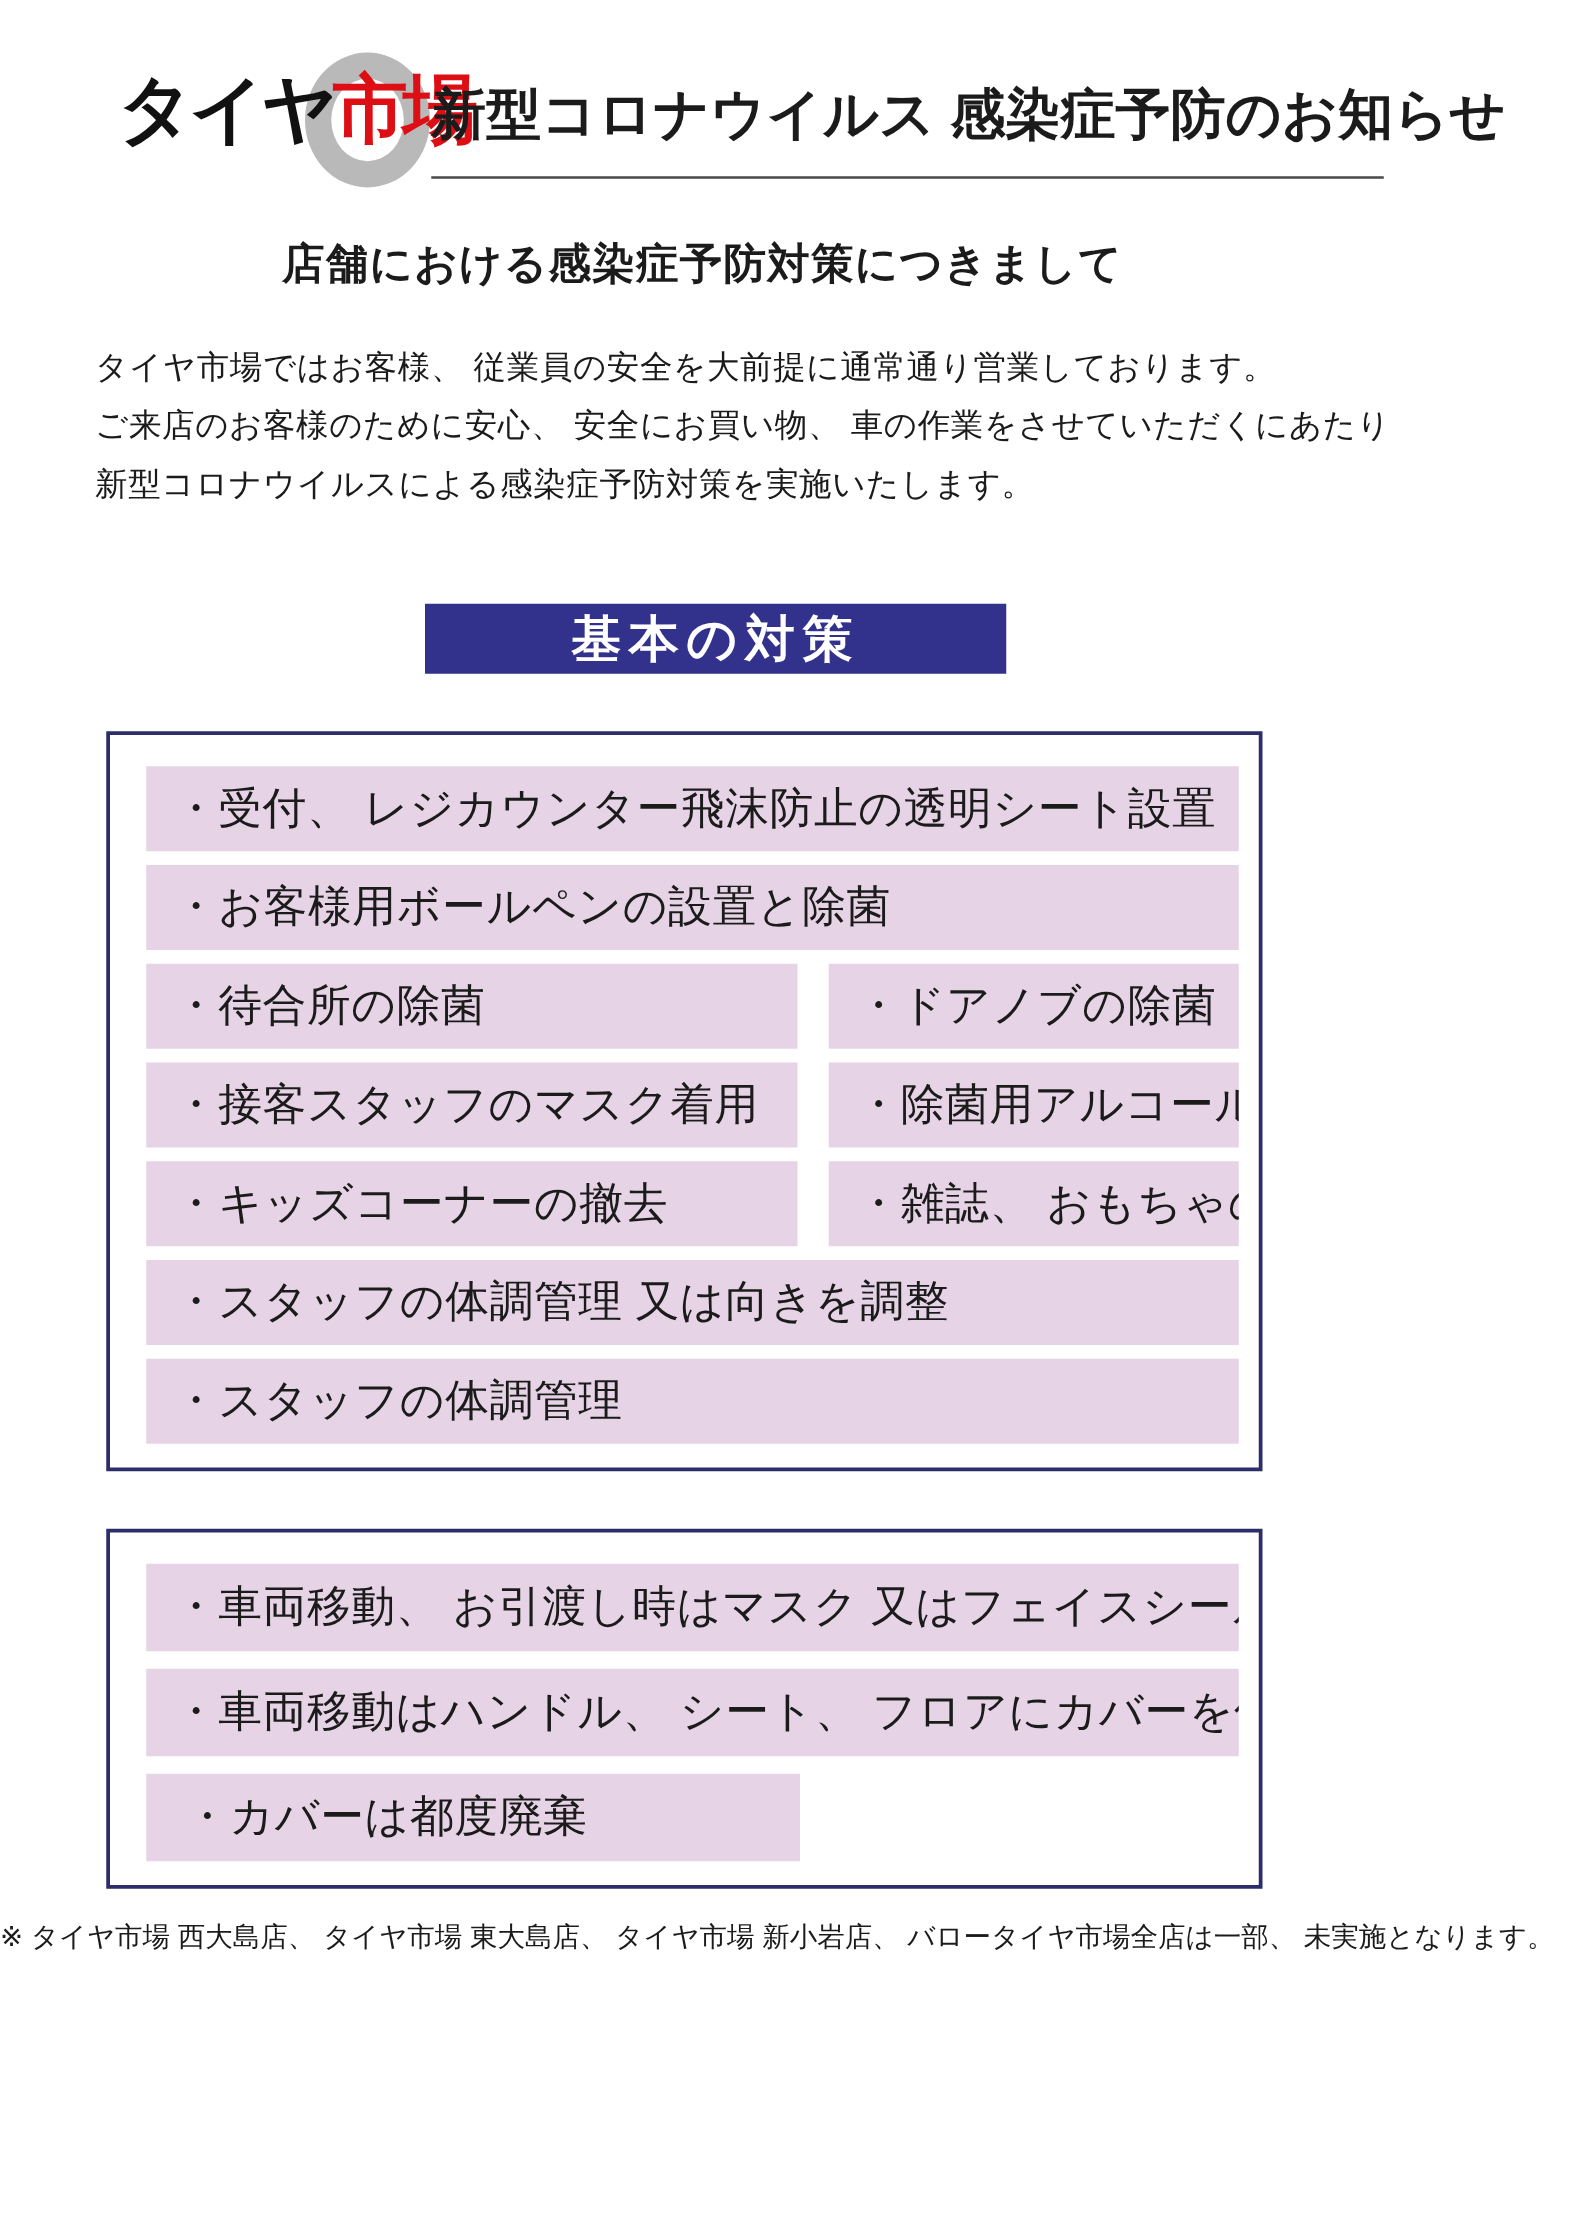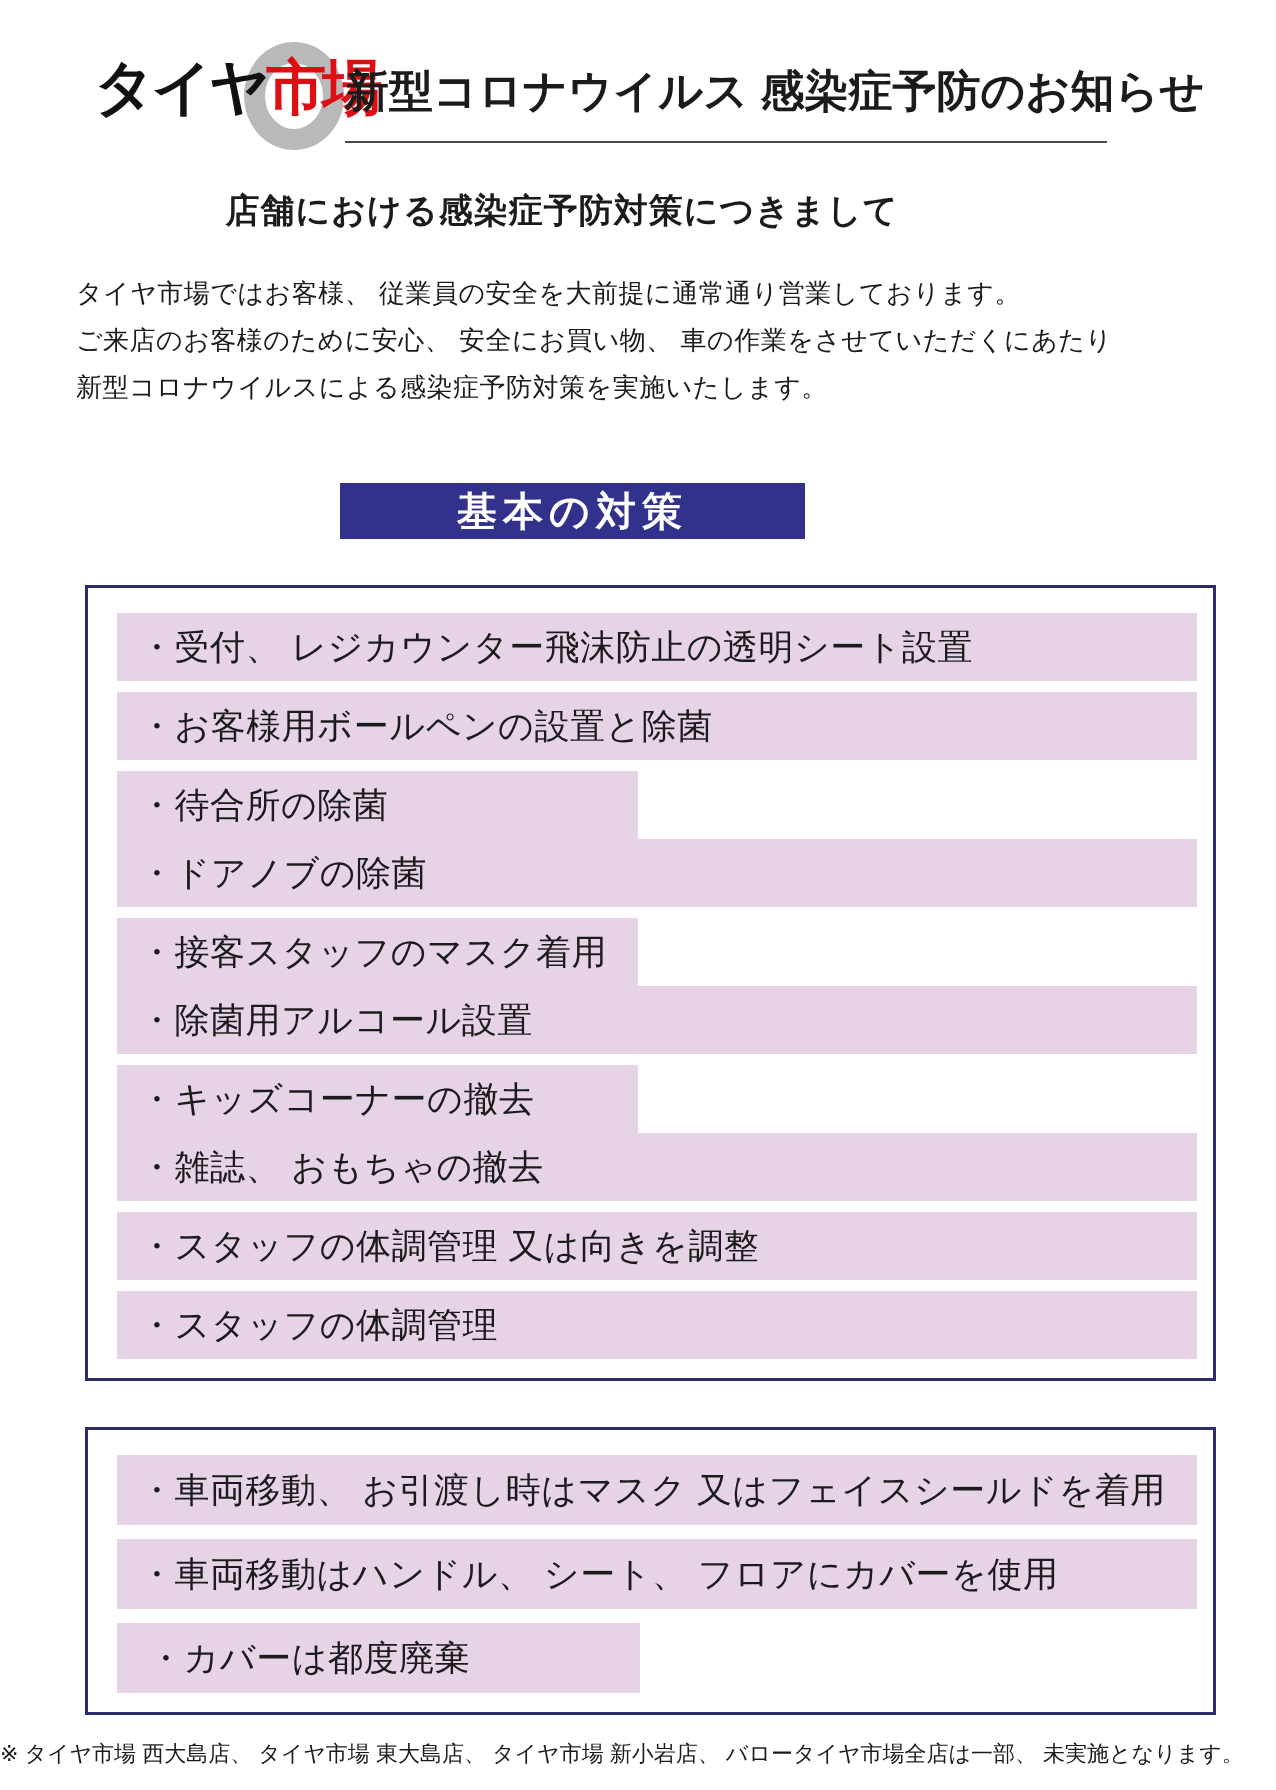--- a/index.html
+++ b/index.html
@@ -58,35 +58,35 @@
     background:#32328c; color:#ffffff;
     display:flex; align-items:center; justify-content:center;
     white-space:nowrap;
     font-weight:bold;
   }
   .banner-basic { margin:72px 0 0 340px; font-size:40px; letter-spacing:6px; }
   .banner-pit   { margin:28px 0 0 340px; font-size:36px; letter-spacing:2px; }
 
   
   .box {
-    width:1131px; margin:46px 0 0 85px;
+    width:925px; margin:46px 0 0 85px;
     border:3px solid #2d2d6a; background:#ffffff;
     padding:25px 16px 19px 29px;
     box-sizing:border-box;
   }
   .row {
     background:#e6d4e6;
     height:68px; line-height:68px;
     padding-left:22px;
     font-size:35px; letter-spacing:0.5px;
     white-space:nowrap; overflow:hidden;
     margin-bottom:11px;
   }
   .box .row:last-child, .pair .row { margin-bottom:0; }
-  .pair { display:flex; gap:0; margin-bottom:11px;flex-direction:column; }
+  .pair { display:flex; gap:25px; margin-bottom:11px; }
   .pair .row-left  { width:521px; box-sizing:border-box; }
   .pair .row-right { flex:1; box-sizing:border-box; }
   .box2 .row { height:70px; line-height:70px; margin-bottom:14px; }
   .box2 .row:last-child { margin-bottom:0; }
   .row-half { width:523px; box-sizing:border-box;padding-left:31px; }
 
   
   .footnote {
     margin-top:24px;
     text-align:left;

